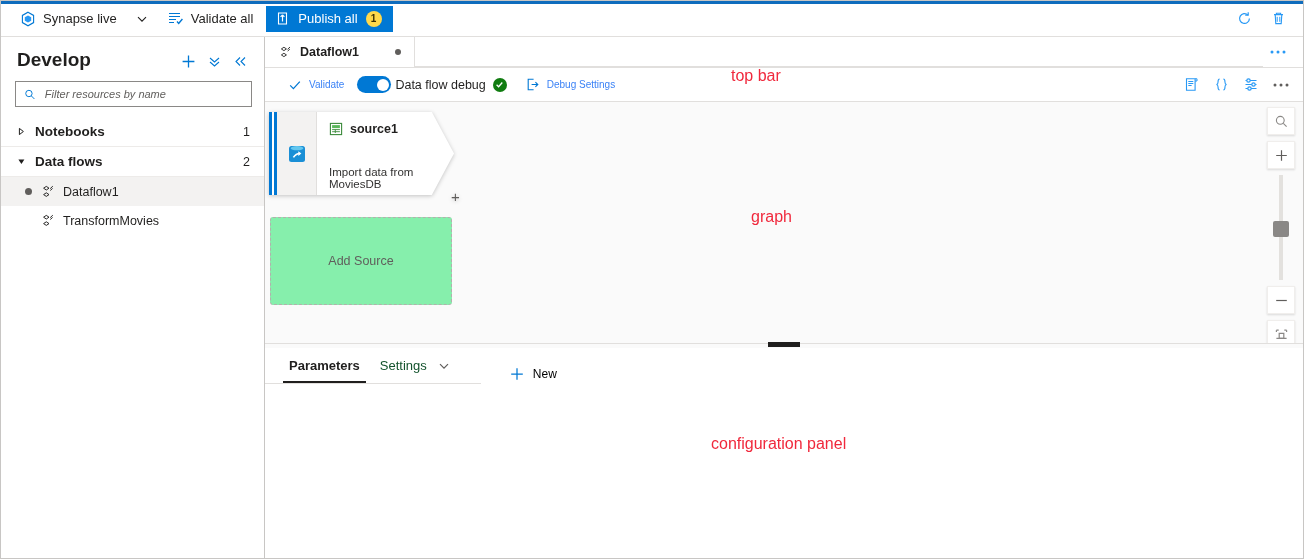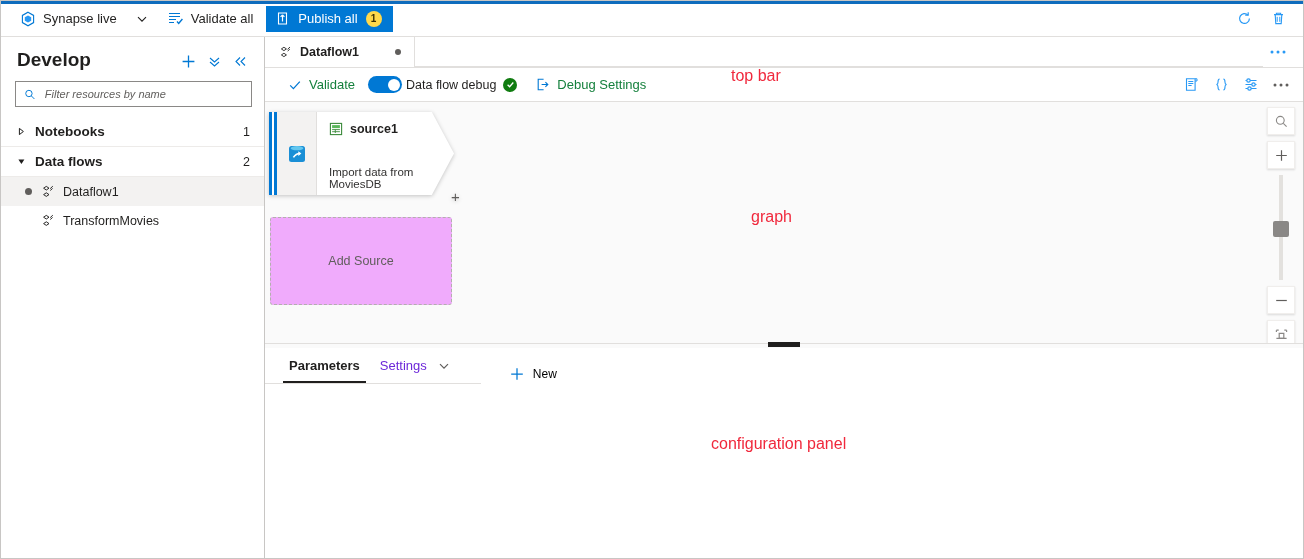--- a/index.html
+++ b/index.html
@@ -86,21 +86,21 @@
     border-right:1px solid #e1dfdd; cursor:pointer; min-width:150px;
   }
   .tab .name { font-size:12.5px; font-weight:600; color:#201f1e; }
   .tab .dirty { width:6px; height:6px; border-radius:50%; background:#605e5c; margin-left:auto; }
   .tab-rest { flex:1; background:#ffffff; border-bottom:1px solid #e1dfdd; }
   .tabstrip-actions { display:flex; align-items:center; padding-right:10px; background:#ffffff; }
 
   
   .cmdbar { height:34px; min-height:34px; display:flex; align-items:center; padding:0 8px 0 14px; border-bottom:1px solid #e1dfdd; background:#fff; position:relative; }
   .cmd { display:flex; align-items:center; gap:7px; padding:0 9px; height:26px; cursor:pointer; }
-  .cmd .lbl { font-size:13px; color:#15803d; white-space:nowrap; }
+  .cmd .lbl { font-size:10px; color:#3b82f6; white-space:nowrap; }
   .toggle { width:34px; height:17px; border-radius:9px; background:#0078d4; position:relative; cursor:pointer; margin:0 4px; }
   .toggle .knob { position:absolute; right:2.5px; top:2.5px; width:12px; height:12px; border-radius:50%; background:#fff; }
   .ok-check { width:14px; height:14px; border-radius:50%; background:#107c10; display:flex; align-items:center; justify-content:center; }
   .cmd-right { margin-left:auto; display:flex; align-items:center; gap:2px; }
   .cmd-ico { width:28px; height:26px; display:flex; align-items:center; justify-content:center; cursor:pointer; }
 
   
   .canvas { position:relative; background:#fafafa; flex:1; min-height:0; overflow:hidden; }
 
   .node {
@@ -119,42 +119,42 @@
     display:flex; align-items:center; justify-content:center; z-index:2; border-right:1px solid #e1dfdd;
   }
   .node-content { position:absolute; left:48px; top:0; right:0; height:100%; z-index:2; padding:10px 10px 0 12px; }
   .node-title-row { display:flex; align-items:center; gap:7px; }
   .node-title { font-size:12.5px; font-weight:700; color:#201f1e; }
   .node-sub { font-size:11.5px; color:#323130; margin-top:30px; }
   .node-plus { position:absolute; left:182px; top:76px; color:#605e5c; font-size:15px; z-index:4; }
 
   .addsource {
     position:absolute; left:5px; top:115px; width:182px; height:88px;
-    border:1px dashed #b3b0ad; border-radius:3px; background:#f0abfc;
+    border:1px dashed #b3b0ad; border-radius:3px; background:#86efac;
     display:flex; align-items:center; justify-content:center; cursor:pointer;
   }
   .addsource .lbl { font-size:12.5px; color:#605e5c; }
 
   
   .zoomctl { position:absolute; right:8px; top:5px; width:28px; display:flex; flex-direction:column; align-items:center; }
   .zbtn {
     width:28px; height:28px; background:#fff; border:1px solid #f0eeec; box-shadow:0 1px 2px rgba(0,0,0,.13);
     display:flex; align-items:center; justify-content:center; cursor:pointer; margin-bottom:6px;
   }
   .ztrack { width:4px; height:105px; background:#e3e1de; position:relative; margin-bottom:6px; cursor:pointer; }
   .zhandle { position:absolute; left:-6px; top:46px; width:16px; height:16px; background:#8a8886; border-radius:2px; cursor:pointer; }
 
   
   .splitter { height:5px; min-height:5px; background:#fafafa; border-top:1px solid #e1dfdd; position:relative; cursor:row-resize; }
   .grip { position:absolute; left:50%; transform:translateX(-50%); top:-2px; width:32px; height:5px; background:#201f1e; }
 
   
   .configpanel { height:210px; min-height:210px; display:flex; flex-direction:row; background:#fff; }
   .cfg-tabs { height:36px; min-height:36px; display:flex; align-items:stretch; padding:0 14px; border-bottom:1px solid #e1dfdd; }
-  .cfg-tab { display:flex; align-items:center; padding:0 10px; font-size:13px; color:#6d28d9; cursor:pointer; position:relative; }
+  .cfg-tab { display:flex; align-items:center; padding:0 10px; font-size:13px; color:#14532d; cursor:pointer; position:relative; }
   .cfg-tab.active { color:#201f1e; font-weight:600; }
   .cfg-tab.active::after { content:""; position:absolute; left:4px; right:4px; bottom:0; height:2px; background:#201f1e; }
   .cfg-chev { margin-left:auto; display:flex; align-items:center; padding-right:16px; cursor:pointer; }
   .cfg-body { flex:1; padding:14px 0 0 22px; }
   .newbtn { display:inline-flex; align-items:center; gap:8px; cursor:pointer; padding:4px 6px; }
   .newbtn .lbl { font-size:12px; color:#000000; }
 
   
   .anno { position:absolute; color:#f0283c; font-size:16px; white-space:nowrap; z-index:50; }
   #anno-topbar { left:731px; top:67px; }

